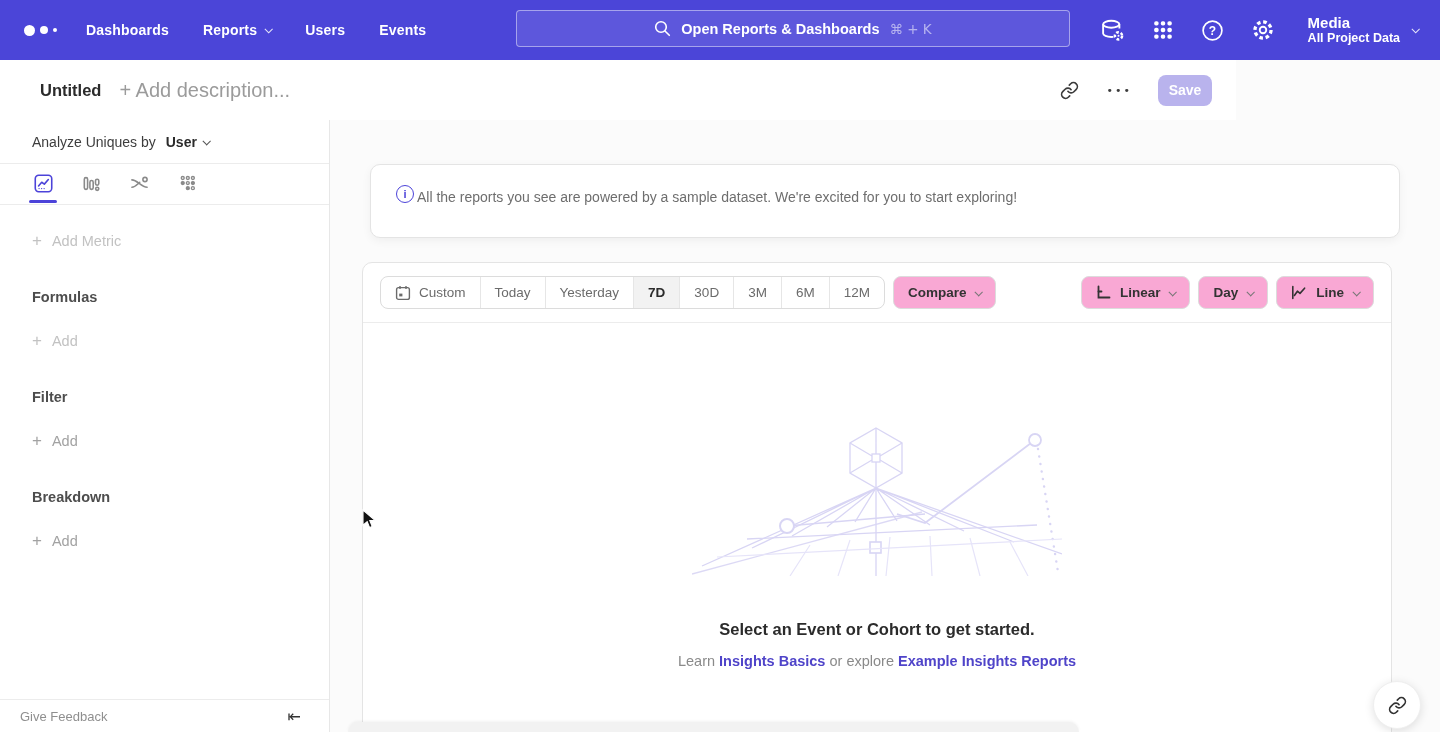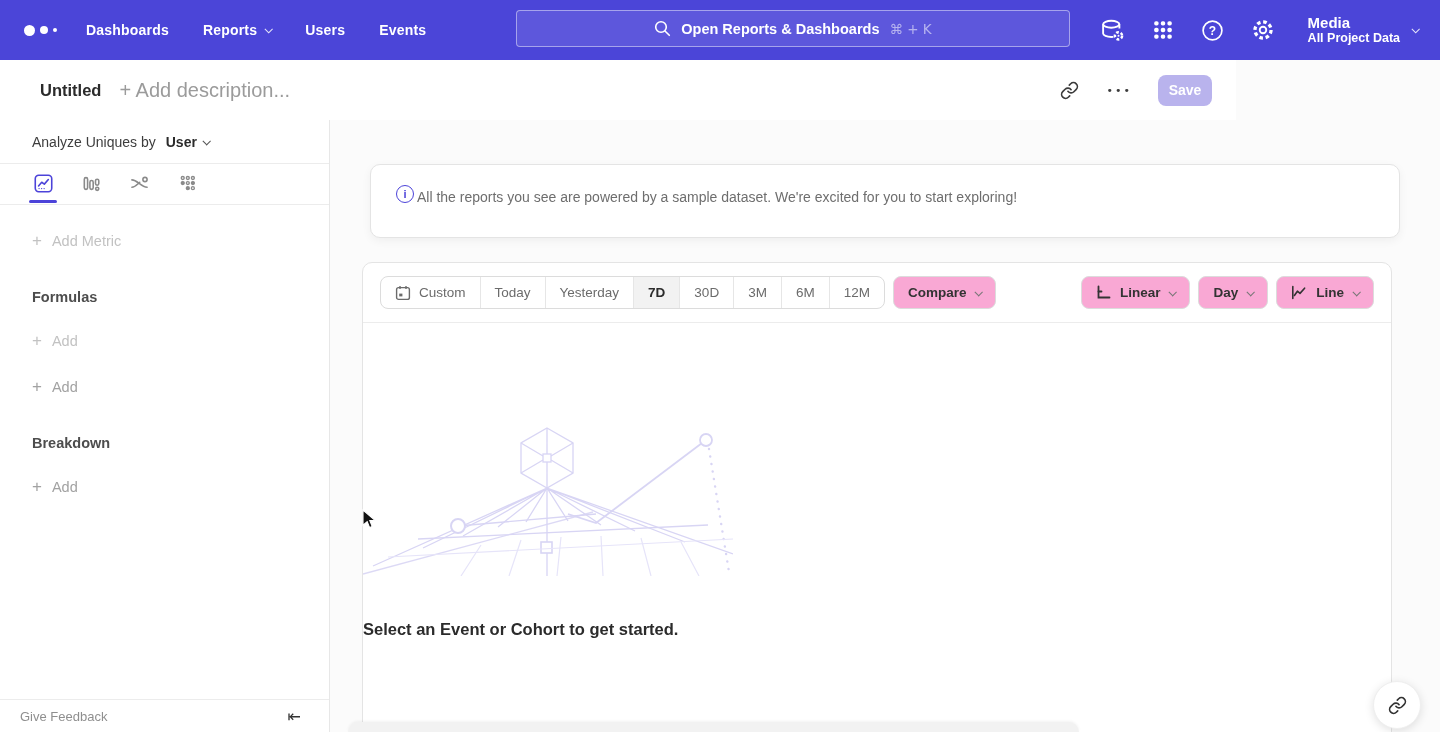--- a/index.html
+++ b/index.html
@@ -65,21 +65,21 @@
   .controls { position:absolute; left:17px; right:17px; top:13px; height:33px; display:flex; align-items:center; }
   .segmented { display:flex; height:33px; border:1px solid #dcdcdc; border-radius:8px; overflow:hidden; background:#fff; }
   .seg { display:flex; align-items:center; gap:8px; padding:0 14px; font-size:13.5px; color:#6b6b6b; border-left:1px solid #e6e6e6; cursor:pointer; white-space:nowrap; }
   .seg:first-child { border-left:none; }
   .seg.sel { background:#f2f2f2; color:#2b2b2b; font-weight:600; }
   .ctl-btn { height:33px; display:flex; align-items:center; gap:9px; padding:0 14px; border:1px solid #dcdcdc; border-radius:8px; background:#f9a8d4; font-size:13.5px; color:#333; font-weight:600; cursor:pointer; white-space:nowrap;justify-content:flex-end; }
   .ctl-btn .chev { color:#777; }
   .ml8 { margin-left:8px; } .mla { margin-left:auto; }
   .controls-divider { position:absolute; left:0; right:0; top:59px; border-bottom:1px solid #ececec; }
 
-  .empty { position:absolute; left:0; right:0; top:60px; text-align:left; }
+  .empty { position:absolute; left:0; right:0; top:60px; text-align:center; }
   .illus { margin-top:103px; }
   .empty-title { margin-top:40px; font-size:16.5px; font-weight:700; color:#2b2b2b; }
   .empty-links { margin-top:14px; font-size:14.5px; color:#8a8a8a; }
   .empty-links a { color:#4F44C9; font-weight:600; text-decoration:none; cursor:pointer; }
 
   .bottomsheet { position:absolute; left:348px; top:722px; width:731px; height:10px; background:#f2f2f2; border-radius:12px 12px 0 0; box-shadow:0 -1px 3px rgba(0,0,0,.05); }
   .fab { position:absolute; left:1373px; top:681px; width:48px; height:48px; border-radius:50%; background:#fff; border:1px solid #efefef; box-shadow:0 2px 10px rgba(0,0,0,.12); display:flex; align-items:center; justify-content:center; cursor:pointer; }
   .cursor { position:absolute; left:362px; top:509px; pointer-events:none; }
 </style>
 </head>
@@ -235,20 +235,21 @@
       <span class="plus">+</span>
       <span>Add Metric</span>
     </div>
 
     <div class="side-label">Formulas</div>
     <div class="side-add c-faint">
       <span class="plus">+</span>
       <span>Add</span>
     </div>
 
+    <div class="side-label">Filter</div>
     <div class="side-add c-mid">
       <span class="plus">+</span>
       <span>Add</span>
     </div>
 
     <div class="side-label">Breakdown</div>
     <div class="side-add c-mid">
       <span class="plus">+</span>
       <span>Add</span>
     </div>
@@ -344,20 +345,23 @@
           <circle cx="95" cy="100" r="7" fill="#fff" stroke-width="2"></circle>
           <rect x="178" y="116" width="11" height="11" fill="#fff" stroke-width="1.6"></rect>
           <path d="M346 23 366 146" stroke-width="2.4" stroke-dasharray="0.1 7.5" stroke-linecap="round"></path>
         </g>
         <g stroke="#E6E4F9" stroke-width="1.2">
           <path d="M25 131 370 113"></path>
           <path d="M118 119 98 150 M158 114 146 150 M198 111 194 150 M238 110 240 150 M278 112 288 150 M318 116 336 150"></path>
         </g>
       </svg>
       <div class="empty-title">Select an Event or Cohort to get started.</div>
+      <div class="empty-links">
+        <span>Learn </span><a>Insights Basics</a><span> or explore </span><a>Example Insights Reports</a>
+      </div>
     </div>
   </div>
 
   <div class="bottomsheet"></div>
 
   <div class="fab">
     <svg width="19" height="19" viewBox="0 0 24 24" fill="none" stroke="#333" stroke-width="2.1" stroke-linecap="round" stroke-linejoin="round">
         <path d="M10 13a5 5 0 0 0 7.54.54l3-3a5 5 0 0 0-7.07-7.07l-1.72 1.71"></path>
         <path d="M14 11a5 5 0 0 0-7.54-.54l-3 3a5 5 0 0 0 7.07 7.07l1.71-1.71"></path>
       </svg>

